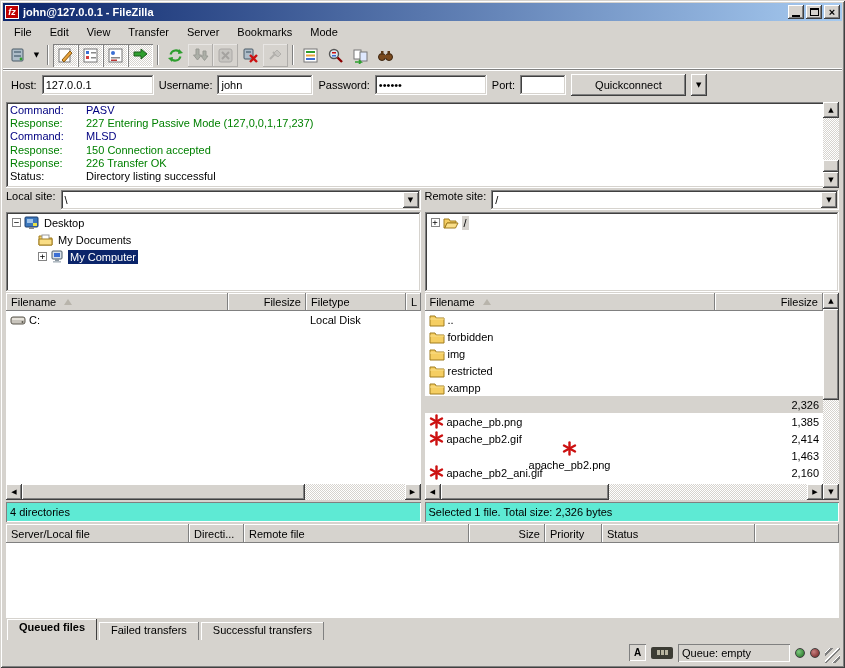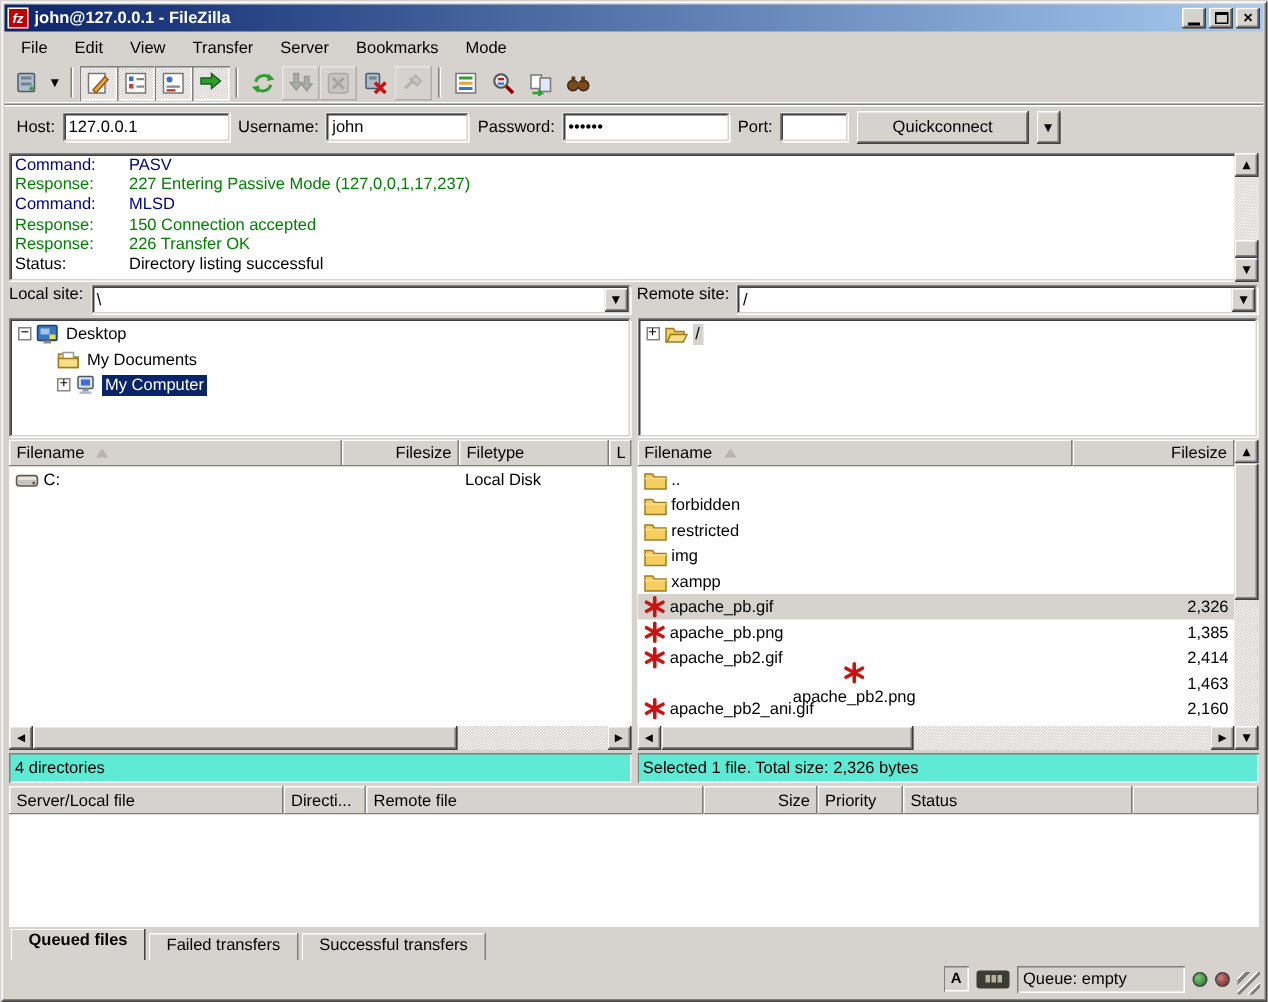--- a/index.html
+++ b/index.html
@@ -482,61 +482,49 @@
                 <div class="fcell num" style="flex: 1 1 0%;"></div>
               </div>
               <div class="frow">
                 <div class="fcell" style="width: 290px;">
                   <span class="ticon">
                     <svg width="16" height="14" viewBox="0 0 16 14">
                       <path d="M1 3 h5 l1.2 2 H15 v8 H1 Z" fill="#f5ce62" stroke="#a07c1e"></path>
                       <path d="M1 6 h14" stroke="#fadf8a"></path>
                     </svg>
                   </span>
-                  <span>restricted</span>
+                  <span>img</span>
                 </div>
                 <div class="fcell num" style="flex: 1 1 0%;"></div>
               </div>
               <div class="frow">
                 <div class="fcell" style="width: 290px;">
                   <span class="ticon">
                     <svg width="16" height="14" viewBox="0 0 16 14">
                       <path d="M1 3 h5 l1.2 2 H15 v8 H1 Z" fill="#f5ce62" stroke="#a07c1e"></path>
                       <path d="M1 6 h14" stroke="#fadf8a"></path>
                     </svg>
                   </span>
-                  <span>img</span>
+                  <span>restricted</span>
                 </div>
                 <div class="fcell num" style="flex: 1 1 0%;"></div>
               </div>
               <div class="frow">
                 <div class="fcell" style="width: 290px;">
                   <span class="ticon">
                     <svg width="16" height="14" viewBox="0 0 16 14">
                       <path d="M1 3 h5 l1.2 2 H15 v8 H1 Z" fill="#f5ce62" stroke="#a07c1e"></path>
                       <path d="M1 6 h14" stroke="#fadf8a"></path>
                     </svg>
                   </span>
                   <span>xampp</span>
                 </div>
                 <div class="fcell num" style="flex: 1 1 0%;"></div>
               </div>
               <div class="frow selected">
-                <div class="fcell" style="width: 290px;">
-                  <span class="ticon">
-                    <svg width="15" height="15" viewBox="0 0 15 15">
-                      <g stroke="#cc1111" stroke-width="2.4" stroke-linecap="round">
-                        <line x1="7.5" y1="1.5" x2="7.5" y2="13.5"></line>
-                        <line x1="2" y1="4.5" x2="13" y2="10.5"></line>
-                        <line x1="13" y1="4.5" x2="2" y2="10.5"></line>
-                      </g>
-                    </svg>
-                  </span>
-                  <span>apache_pb.gif</span>
-                </div>
                 <div class="fcell num" style="flex: 1 1 0%;">2,326</div>
               </div>
               <div class="frow">
                 <div class="fcell" style="width: 290px;">
                   <span class="ticon">
                     <svg width="15" height="15" viewBox="0 0 15 15">
                       <g stroke="#cc1111" stroke-width="2.4" stroke-linecap="round">
                         <line x1="7.5" y1="1.5" x2="7.5" y2="13.5"></line>
                         <line x1="2" y1="4.5" x2="13" y2="10.5"></line>
                         <line x1="13" y1="4.5" x2="2" y2="10.5"></line>

